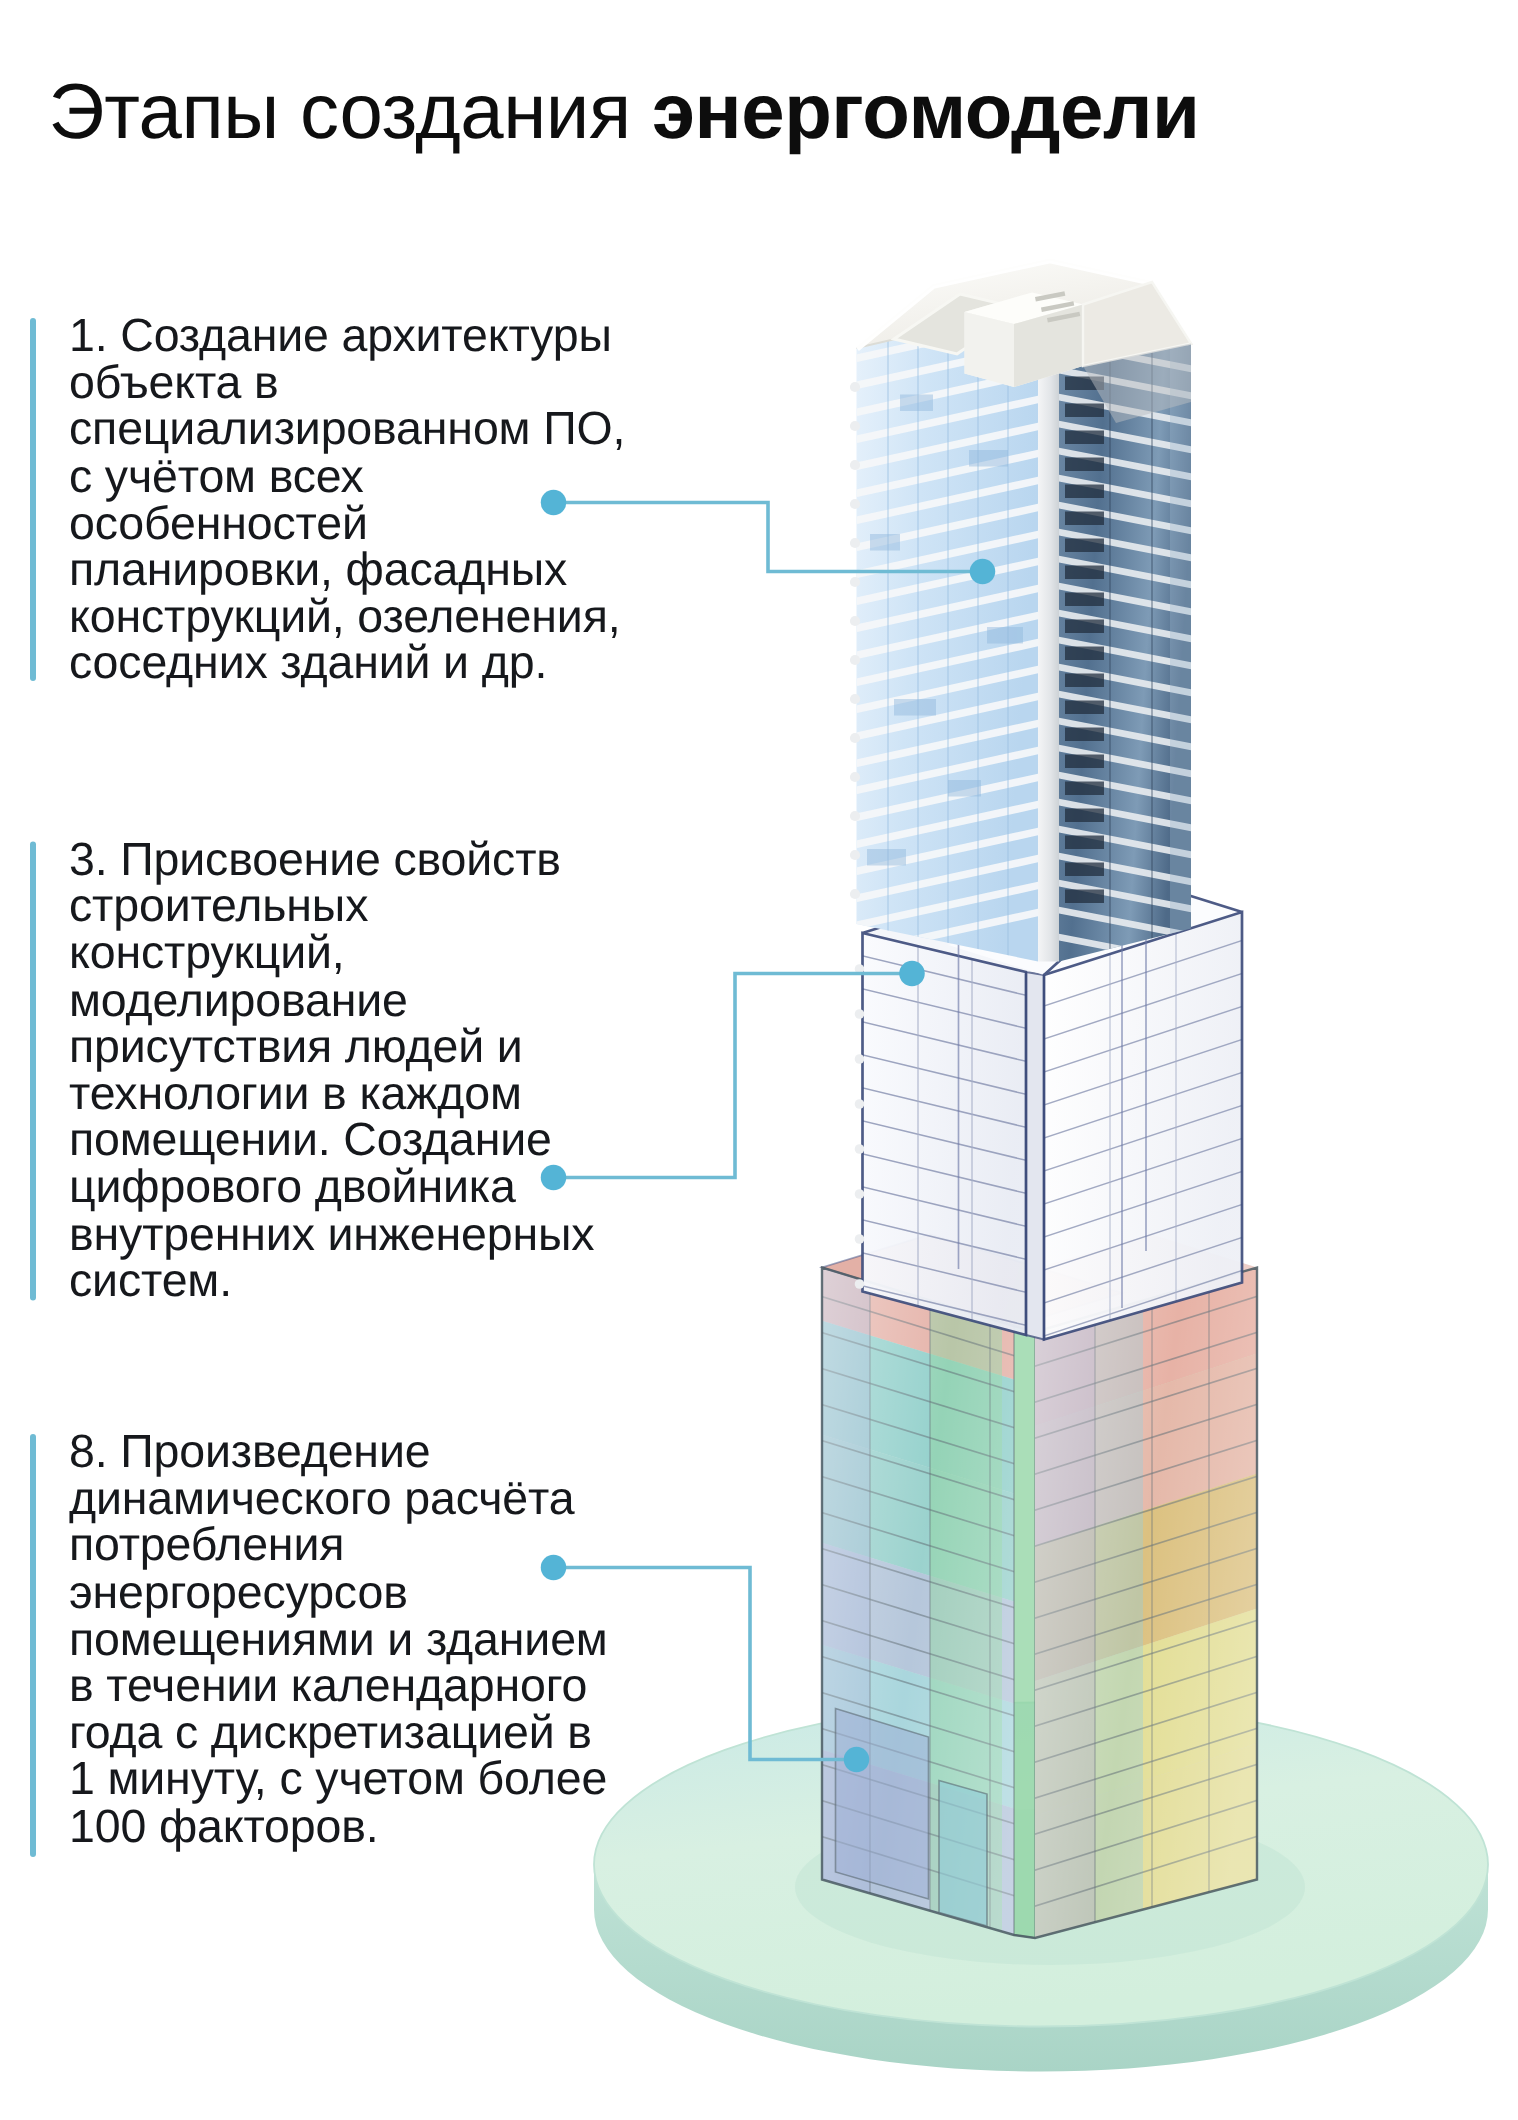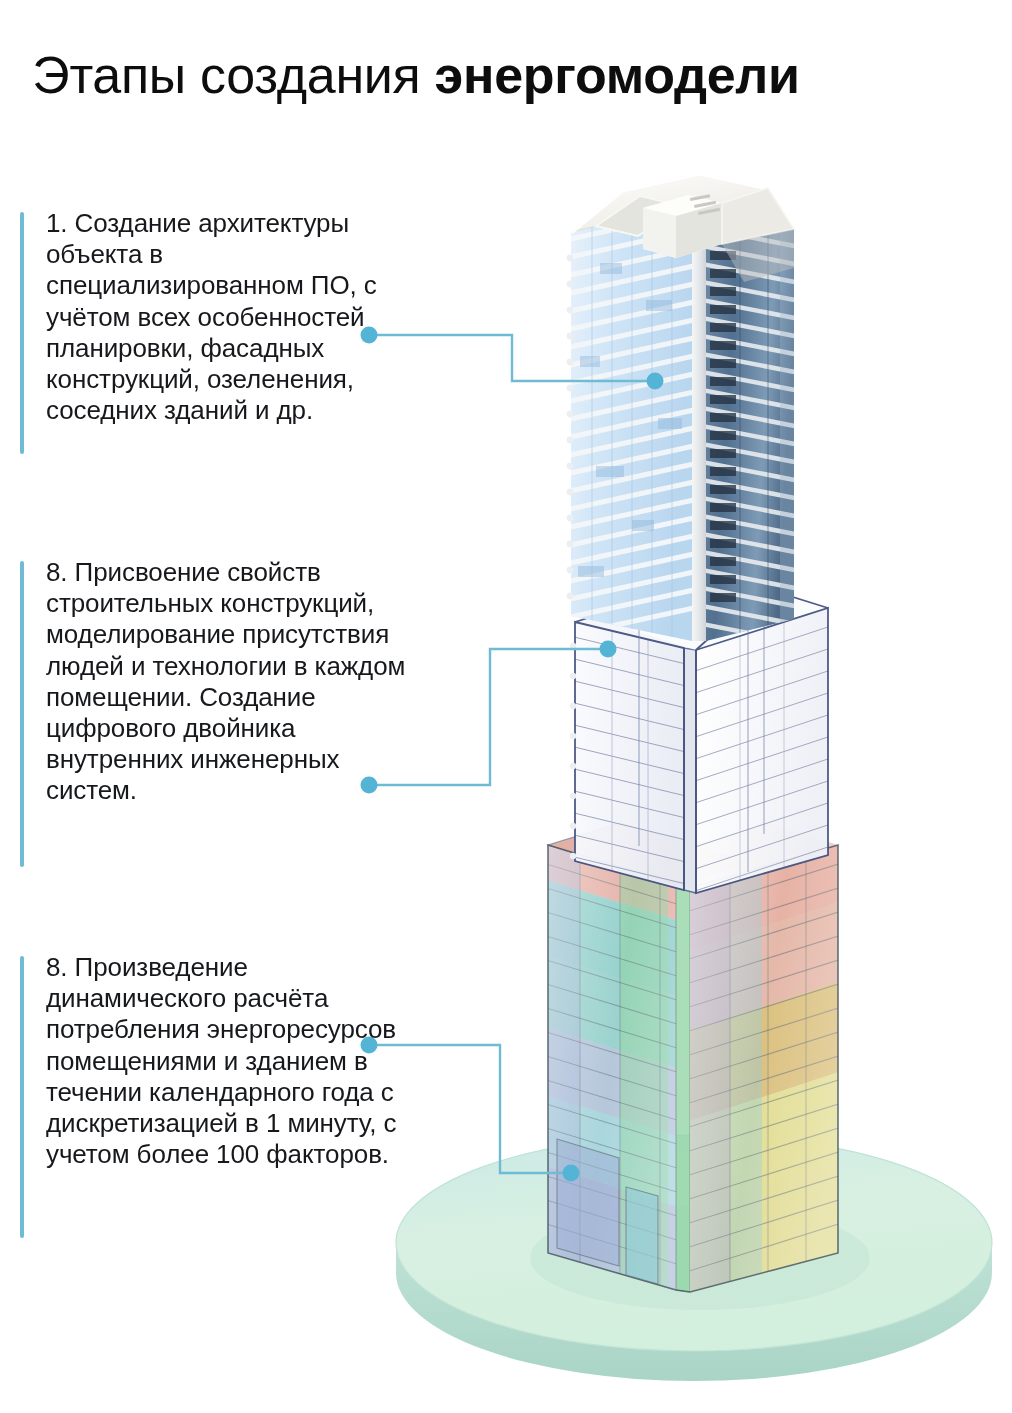--- a/index.html
+++ b/index.html
@@ -48,21 +48,21 @@
     top: 4px;
     width: 4px;
     border-radius: 2px;
     background: #6FBBD4;
   }
   .step-text {
     position: absolute;
     left: 26px;
     top: 0;
     width: 372px;
-    font-size: 26px;
+    font-size: 31px;
     line-height: 31.2px;
     color: #16181c;
     font-weight: 400;
     letter-spacing: -0.1px;
   }
 
   #step1 { top: 208px; }
   #step1 .step-bar { height: 242px; }
   #step2 { top: 557px; }
   #step2 .step-bar { height: 306px; }
@@ -510,21 +510,21 @@
     </g>
   </svg>
 
   <div class="step" id="step1">
     <div class="step-bar" style="background: rgb(111, 187, 212);"></div>
     <div class="step-text">1. Создание архитектуры объекта в специализированном ПО, с учётом всех особенностей планировки, фасадных конструкций, озеленения, соседних зданий и др.</div>
   </div>
 
   <div class="step" id="step2">
     <div class="step-bar" style="background: rgb(111, 187, 212);"></div>
-    <div class="step-text">8. Присвоение свойств строительных конструкций, моделирование присутствия людей и технологии в каждом помещении. Создание цифрового двойника внутренних инженерных систем.</div>
+    <div class="step-text">3. Присвоение свойств строительных конструкций, моделирование присутствия людей и технологии в каждом помещении. Создание цифрового двойника внутренних инженерных систем.</div>
   </div>
 
   <div class="step" id="step3">
     <div class="step-bar" style="background: rgb(111, 187, 212);"></div>
     <div class="step-text">8. Произведение динамического расчёта потребления энергоресурсов помещениями и зданием в течении календарного года с дискретизацией в 1 минуту, с учетом более 100 факторов.</div>
   </div>
 
 </div>
 
 </body></html>

